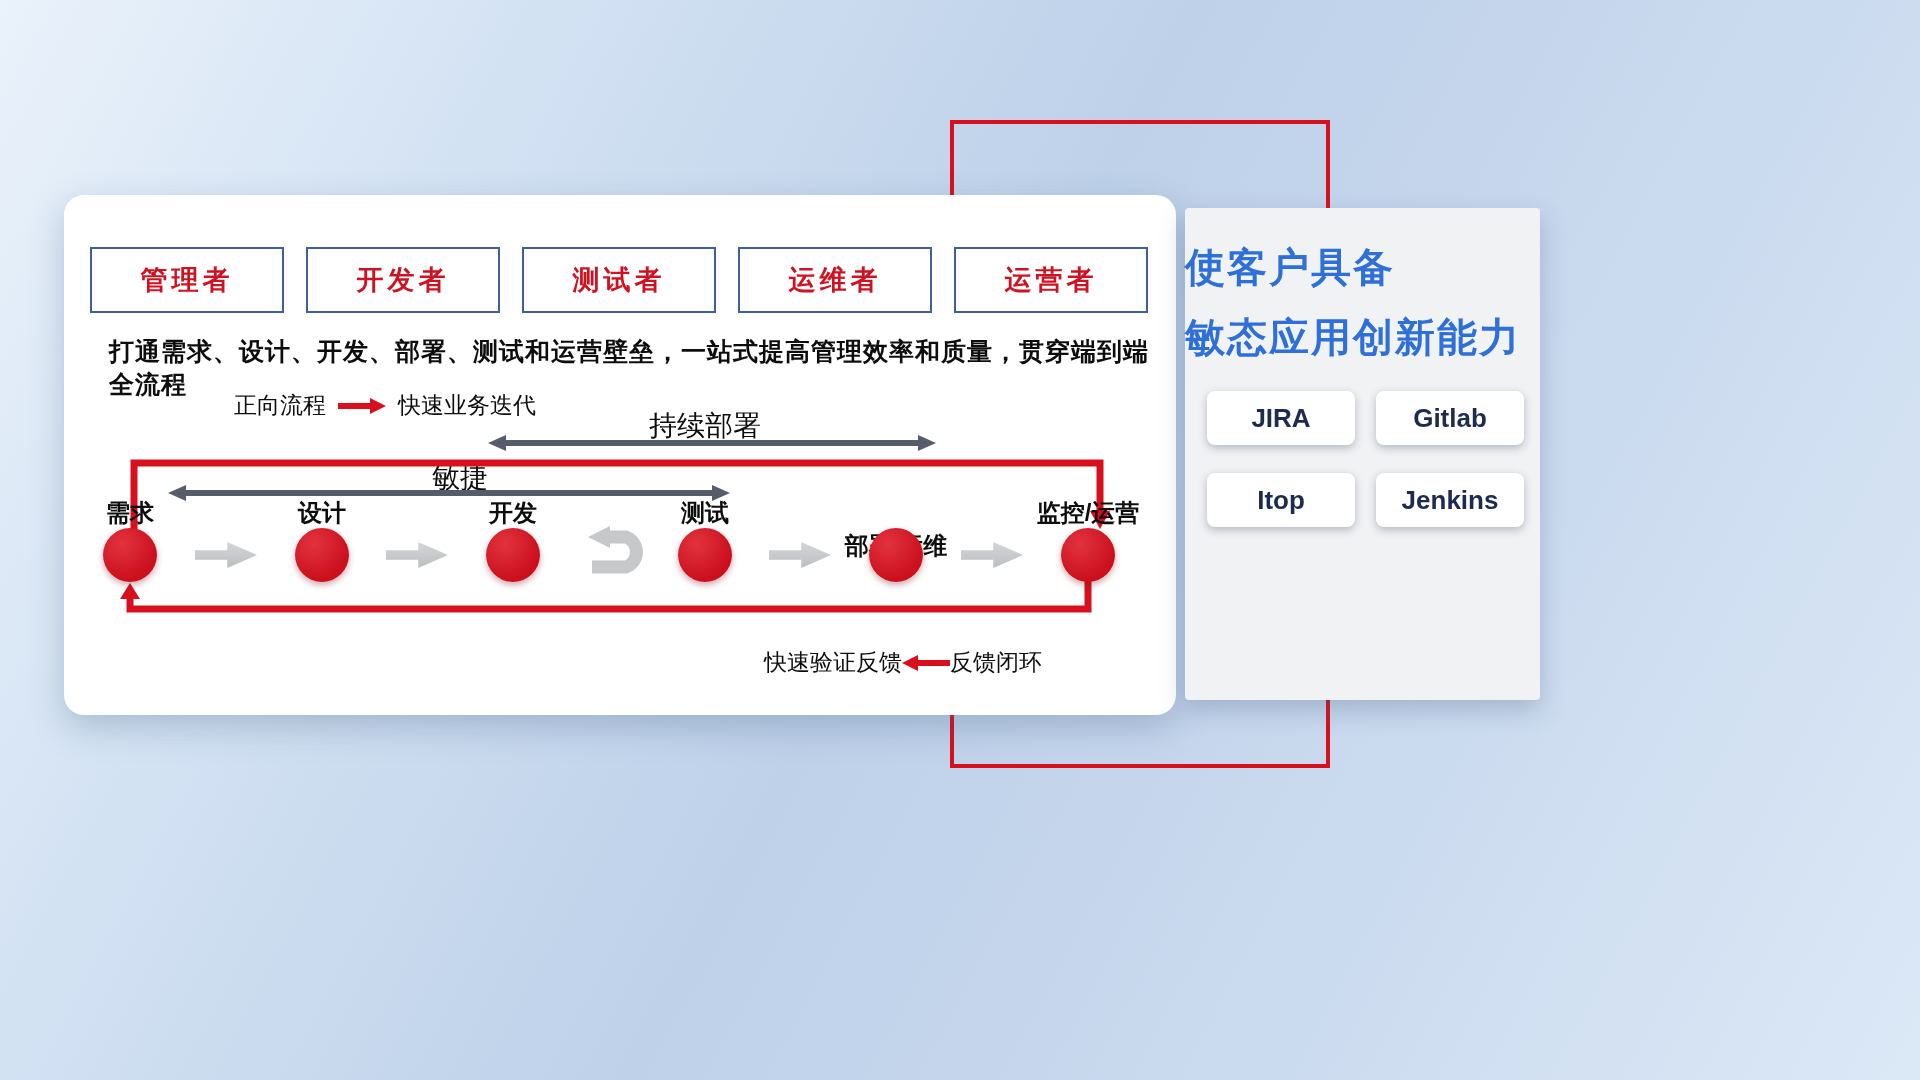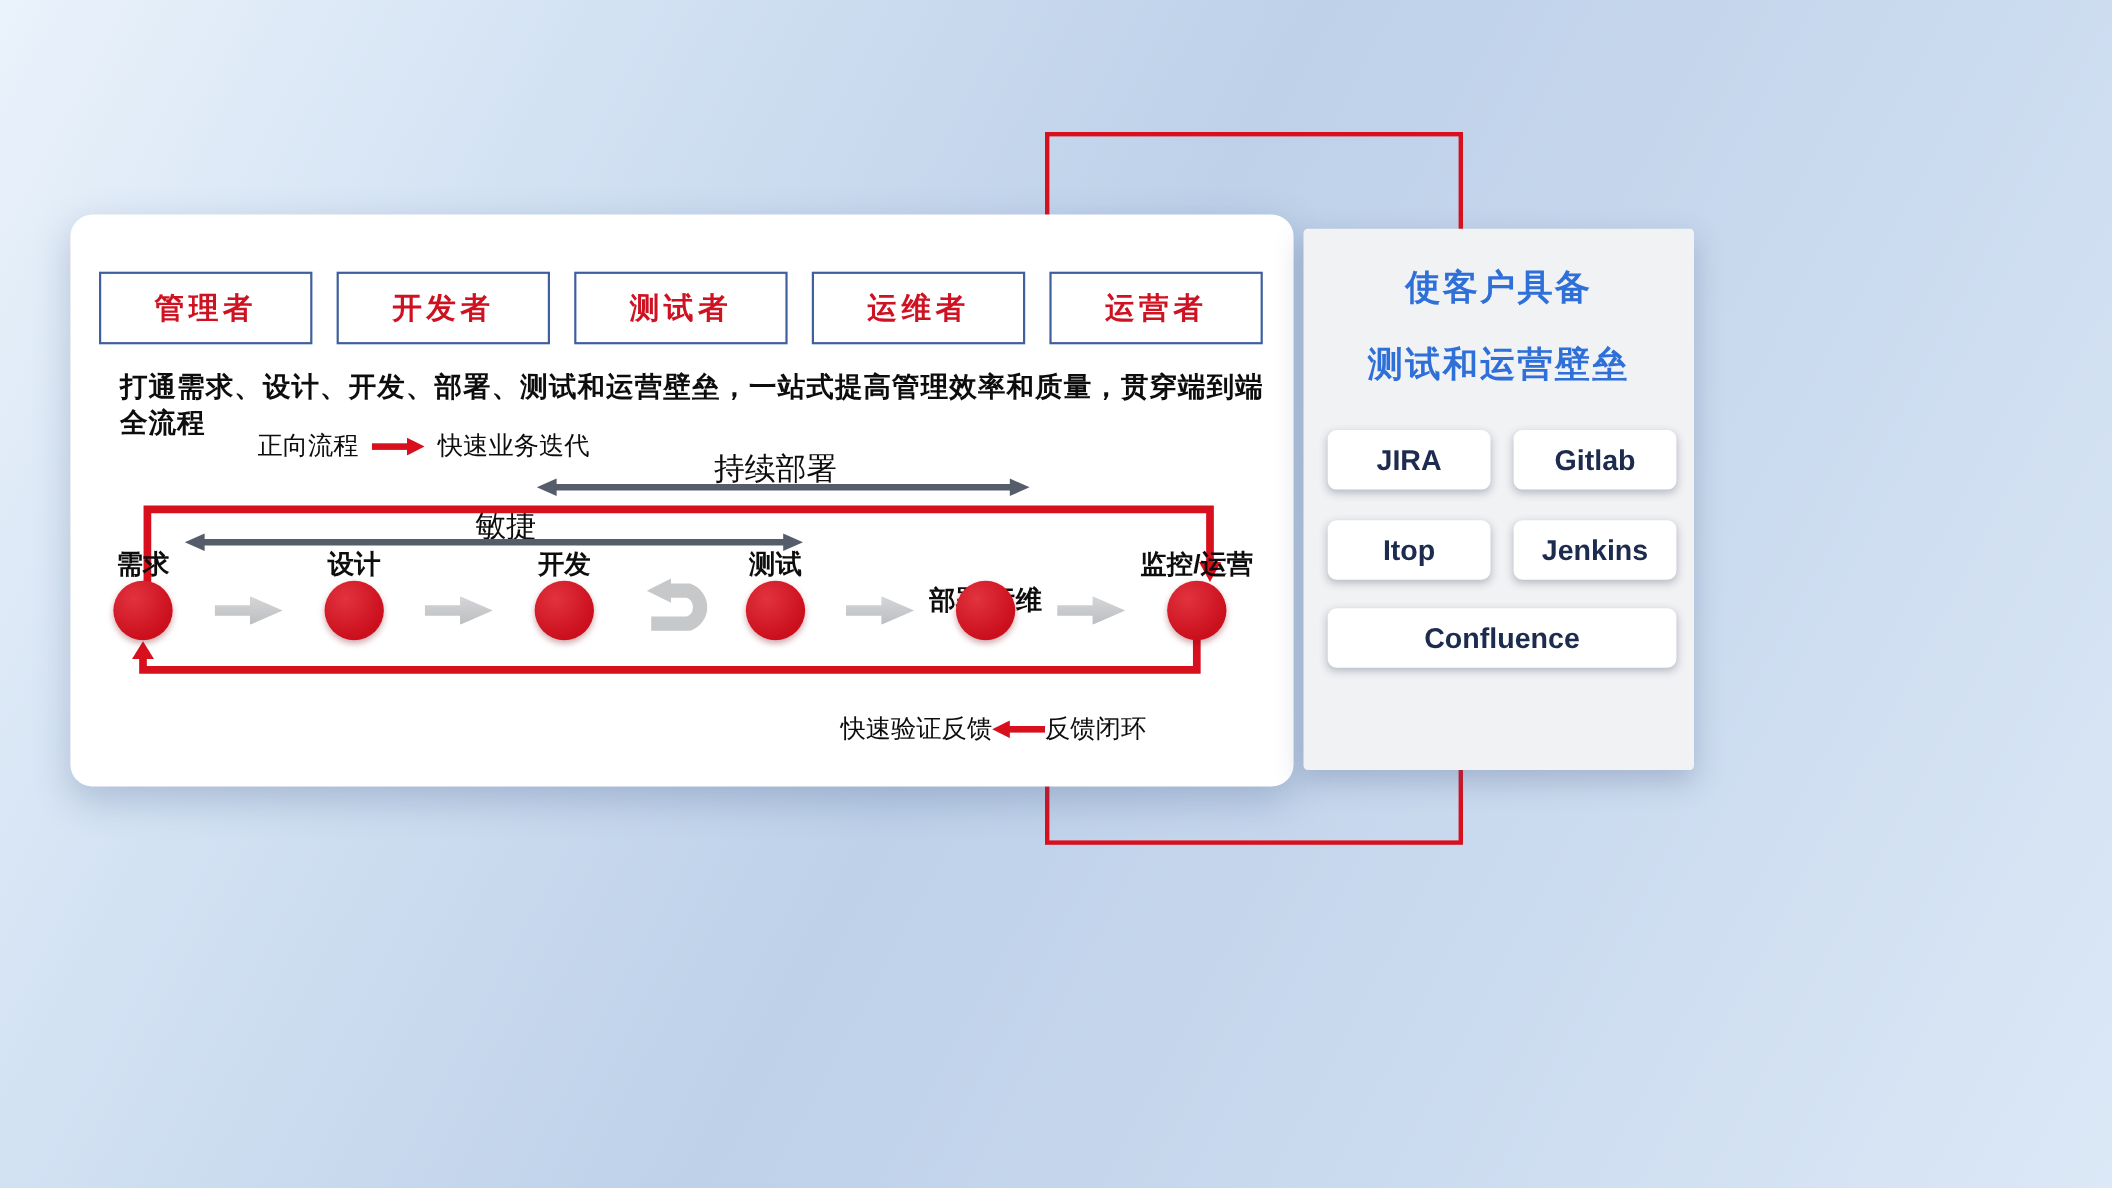--- a/index.html
+++ b/index.html
@@ -78,22 +78,22 @@
     position:absolute;left:700px;top:452px;display:flex;align-items:center;
   }
 
   
   .right-panel{
     position:absolute;left:1185px;top:208px;width:355px;height:492px;
     background:#f1f2f4;border-radius:4px;z-index:3;
     box-shadow:0 10px 26px rgba(70,90,130,.30);
   }
   .rp-title{
-    position:absolute;width:100%;text-align:center;
-    color:#2f6fd8;font-weight:bold;font-size:32px;letter-spacing:2px;
+    position:absolute;width:100%;
+    color:#2f6fd8;font-weight:bold;font-size:40px;letter-spacing:2px;
   }
   .rp-title.l1{top:32px;}
   .rp-title.l2{top:102px;}
   .tool-row{
     position:absolute;left:12px;right:16px;display:flex;justify-content:space-between;padding-left:10px;
   }
   .tool-row.r1{top:183px;}
   .tool-row.r2{top:265px;align-items:center;}
   .tool-row.r3{top:345px;}
   .tool-chip{
@@ -193,28 +193,25 @@
         <rect x="14" y="5" width="34" height="6" fill="#d8101e"></rect>
         <polygon points="16,0 0,8 16,16" fill="#d8101e"></polygon>
       </svg>
       <span class="legend-text">反馈闭环</span>
     </div>
 
   </div>
 
   <div class="right-panel">
     <div class="rp-title l1">使客户具备</div>
-    <div class="rp-title l2">测试和运营壁垒</div>
+    <div class="rp-title l2">敏态应用创新能力</div>
 
     <div class="tool-row r1">
       <div class="tool-chip">JIRA</div>
       <div class="tool-chip">Gitlab</div>
     </div>
     <div class="tool-row r2">
       <div class="tool-chip">Itop</div>
       <div class="tool-chip">Jenkins</div>
     </div>
-    <div class="tool-row r3">
-      <div class="tool-chip wide">Confluence</div>
-    </div>
   </div>
 
 </div>
 
 </body></html>

